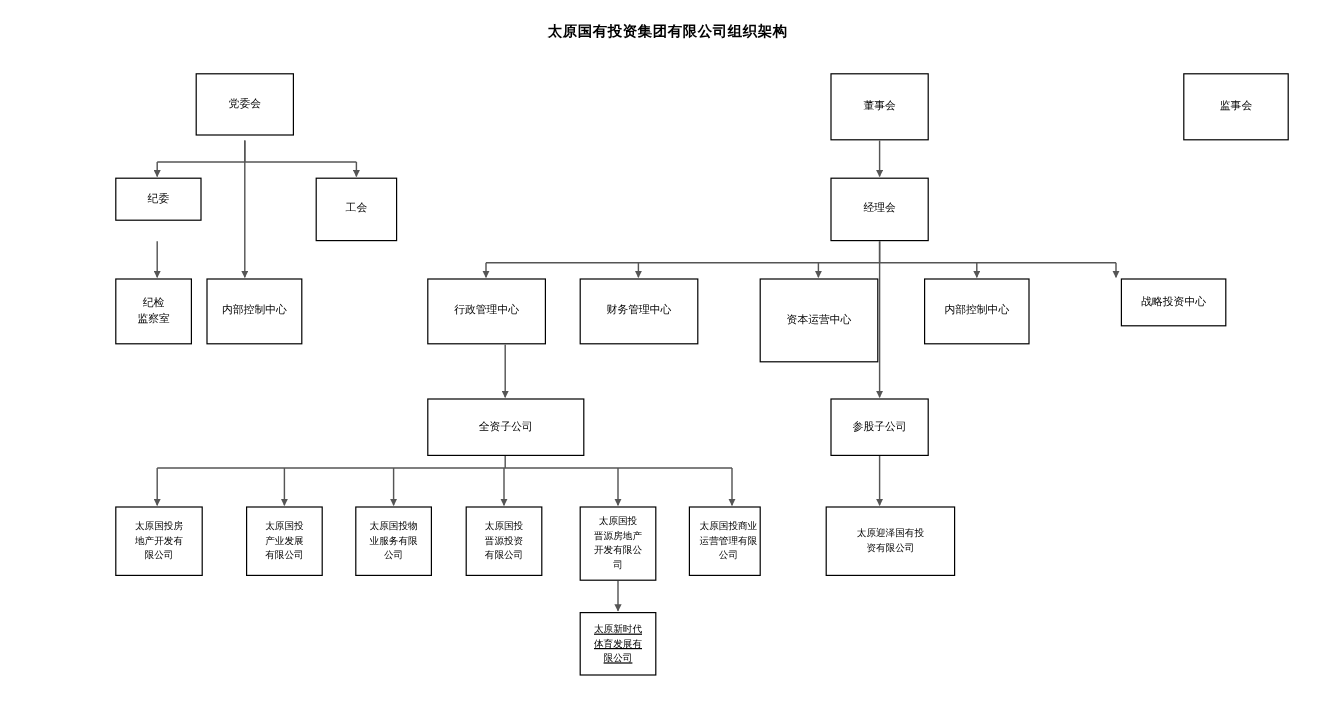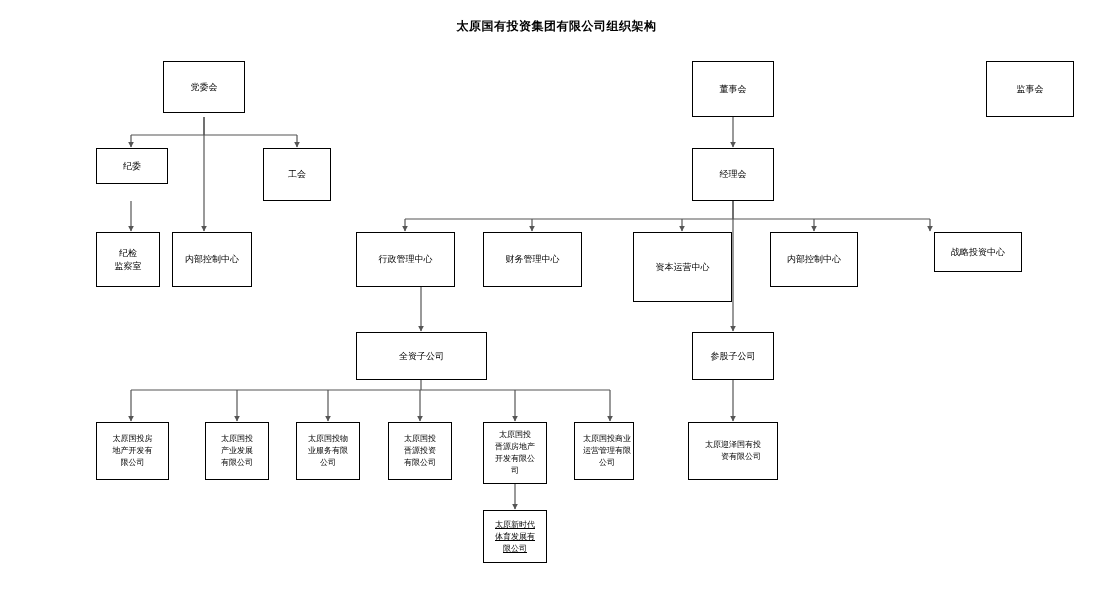--- a/index.html
+++ b/index.html
@@ -159,21 +159,21 @@
       </div>
       <div class="node small" style="left: 388px; top: 422px; width: 64px; height: 58px; border-color: rgb(0, 0, 0); color: rgb(0, 0, 0);">
         <span>太原国投<br>晋源投资<br>有限公司</span>
       </div>
       <div class="node small" style="left: 483px; top: 422px; width: 64px; height: 62px; border-color: rgb(0, 0, 0); color: rgb(0, 0, 0);">
         <span>太原国投<br>晋源房地产<br>开发有限公<br>司</span>
       </div>
       <div class="node small" style="left: 574px; top: 422px; width: 60px; height: 58px; border-color: rgb(0, 0, 0); color: rgb(0, 0, 0); justify-content: flex-end;">
         <span>太原国投商业<br>运营管理有限<br>公司</span>
       </div>
-      <div class="node small" style="left: 688px; top: 422px; width: 90px; height: 58px; border-color: rgb(0, 0, 0); color: rgb(0, 0, 0); text-align: right;">
+      <div class="node small" style="left: 688px; top: 422px; width: 108px; height: 58px; border-color: rgb(0, 0, 0); color: rgb(0, 0, 0);">
         <span>太原迎泽国有投<br>资有限公司</span>
       </div>
       <div class="node small" style="left: 483px; top: 510px; width: 64px; height: 53px; border-color: rgb(0, 0, 0); color: rgb(0, 0, 0); text-decoration: underline;">
         <span>太原新时代<br>体育发展有<br>限公司</span>
       </div>
     </div>
 
 </div>
 
 </body></html>

